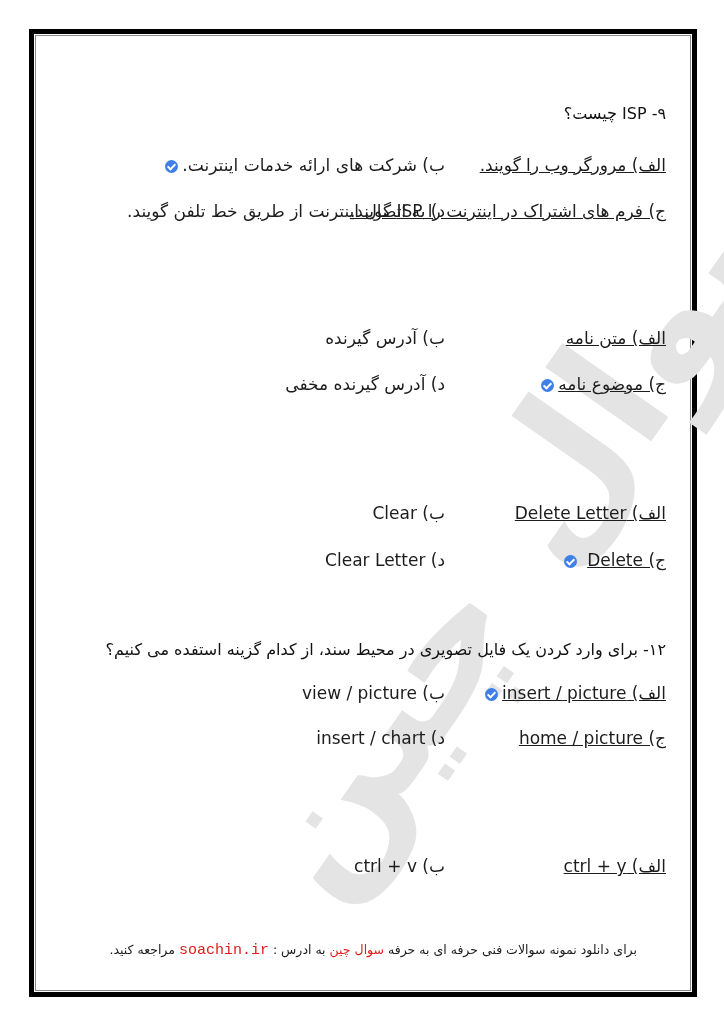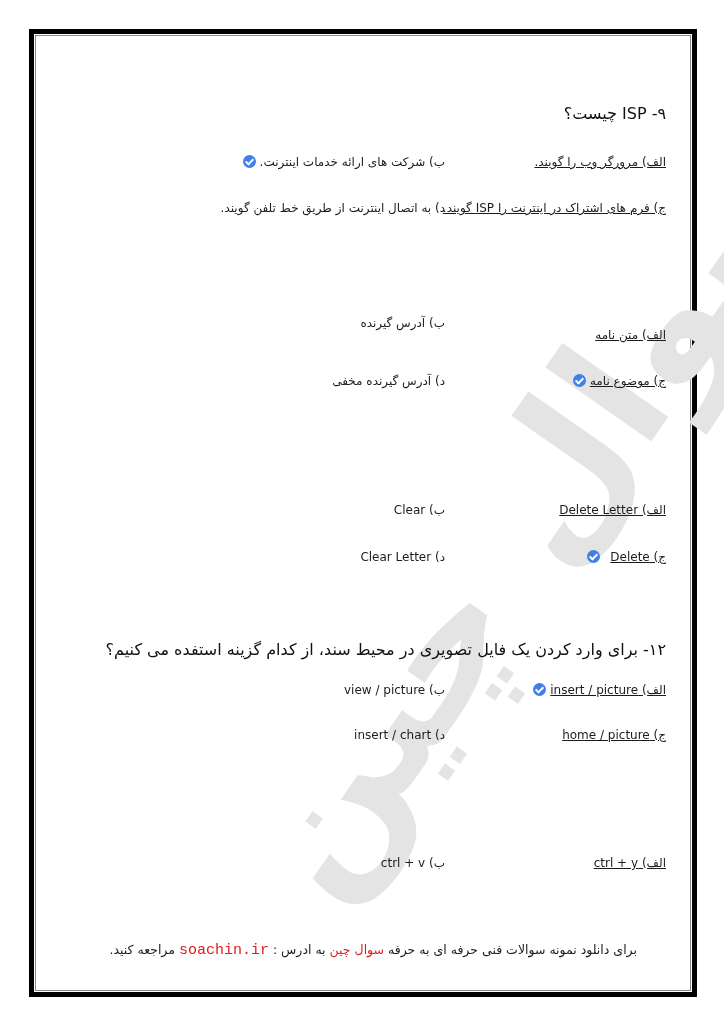--- a/index.html
+++ b/index.html
@@ -10,21 +10,21 @@
   .frame-inner { position:absolute; left:1px; top:1px; right:1px; bottom:1px;
                  border:1px solid #8a8a8a; }
   .watermark { position:absolute; left:60px; top:250px; width:560px; height:420px;
                pointer-events:none; z-index:0; }
   .watermark span { position:absolute; left:30px; top:160px; font-size:170px; font-weight:bold;
                     color:#e4e4e4; transform:rotate(-55deg); transform-origin:center;
                     white-space:nowrap; font-family:"DejaVu Sans", sans-serif; letter-spacing:-4px; }
   .content { position:absolute; left:0; top:0; width:724px; height:844px; z-index:1; }
   .q-title { position:absolute; right:58px; direction:rtl; text-align:right;
              font-size:16px; white-space:nowrap; color:#111; }
-  .opt { position:absolute; direction:rtl; text-align:right; font-size:12px; white-space:nowrap; color:#1c1c1c; }
+  .opt { position:absolute; direction:rtl; text-align:right; font-size:17px; white-space:nowrap; color:#1c1c1c; }
   .col1 { right:58px;text-decoration:underline; }
   .col2 { right:279px; }
   .check { display:inline-block; width:13px; height:13px; border-radius:50%; background:#3f7fe8;
            vertical-align:-2px; position:relative; margin:0 4px; }
   .check::after { content:""; position:absolute; left:4px; top:2px; width:3px; height:6px;
                   border:solid #fff; border-width:0 2px 2px 0; transform:rotate(45deg); }
   .footer { position:absolute; right:87px; top:942px; direction:rtl; font-size:12.5px; white-space:nowrap; color:#1c1c1c; }
   .red { color:#e01b1b; }
   .link { color:#e01b1b; font-size:15px; font-family:Liberation Mono, monospace; }
 </style>
@@ -41,21 +41,21 @@
 
 <div class="content" id="content">
 
   <div class="q-title" style="top:104px">۹-  ISP چیست؟</div>
   <div class="opt col1" style="top:155px"><span>الف) مرورگر وب را گویند.</span></div>
   <div class="opt col2" style="top:155px"><span>ب) شرکت های ارائه خدمات اینترنت.</span><span class="check"></span></div>
   <div class="opt col1" style="top:201px"><span>ج) فرم های اشتراک در اینترنت را ISP گویند.</span></div>
   <div class="opt col2" style="top:201px"><span>د) به اتصال اینترنت از طریق خط تلفن گویند.</span></div>
 
   <div class="opt col1" style="top:328px"><span>الف) متن نامه</span></div>
-  <div class="opt col2" style="top:316px"><span>ب) آدرس گیرنده</span></div>
+  <div class="opt col2" style="top:328px"><span>ب) آدرس گیرنده</span></div>
   <div class="opt col1" style="top:374px"><span>ج) موضوع نامه</span><span class="check"></span></div>
   <div class="opt col2" style="top:374px"><span>د) آدرس گیرنده مخفی</span></div>
 
   <div class="opt col1" style="top:503px"><span>الف) Delete Letter</span></div>
   <div class="opt col2" style="top:503px"><span>ب) Clear</span></div>
   <div class="opt col1" style="top:550px"><span>ج) Delete</span><span class="check" style="margin-right:10px"></span></div>
   <div class="opt col2" style="top:550px"><span>د) Clear Letter</span></div>
 
   <div class="q-title" style="top:640px">۱۲- برای وارد کردن یک فایل تصویری در محیط سند، از کدام گزینه استفده می کنیم؟</div>
   <div class="opt col1" style="top:683px"><span>الف) insert / picture</span><span class="check"></span></div>

